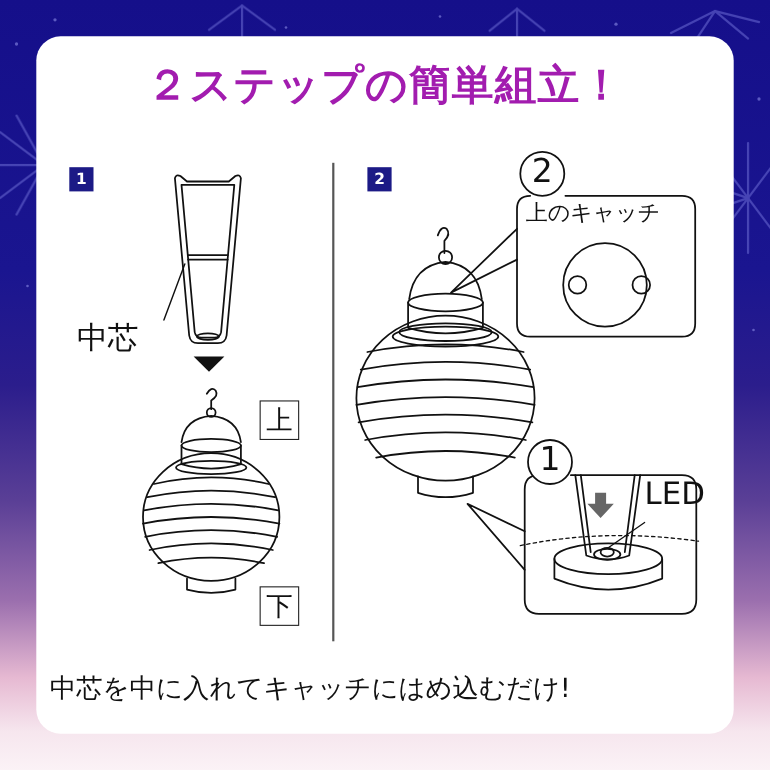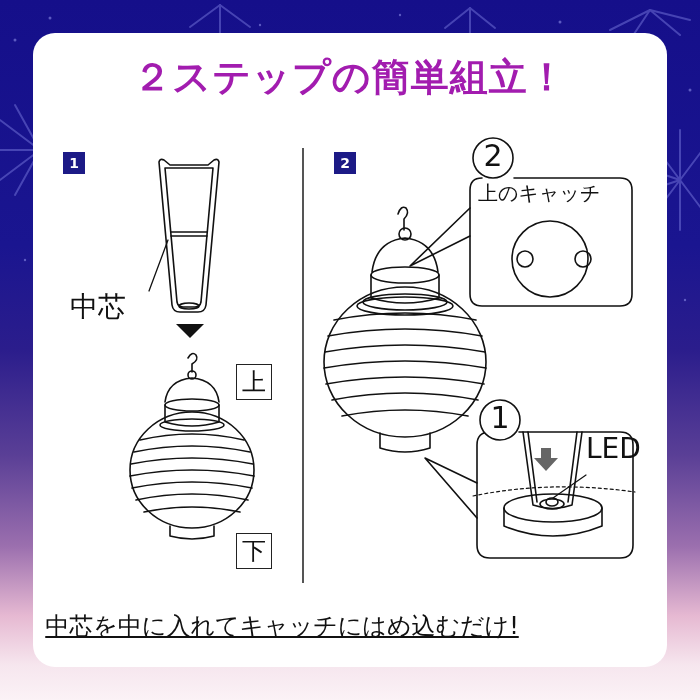--- a/index.html
+++ b/index.html
@@ -23,21 +23,21 @@
   }
   .divider { position:absolute; left:302px; top:148px; width:2px; height:435px; background:#555; }
   .illus { position:absolute; left:0; top:0; width:700px; height:700px; }
   .txt { position:absolute; color:#111; white-space:nowrap; }
   .box-label {
     position:absolute; width:34px; height:34px; border:1.5px solid #222; background:#fff;
     font-size:24px; text-align:center; line-height:34px; color:#111;
   }
   .footer {
     position:absolute; left:0; top:610px; width:564px; text-align:center;
-    font-size:24px; color:#111;text-decoration:underline;
+    font-size:24px; color:#111;
   }
 </style>
 </head>
 <body>
 
 <svg class="fireworks" viewBox="0 0 700 700">
   <g stroke="#6f6fd6" stroke-width="2" opacity="0.55" stroke-linecap="round">
     <g transform="translate(40,150)">
       <line x1="0" y1="0" x2="-40" y2="-30"></line>
         <line x1="0" y1="0" x2="-45" y2="0"></line>

